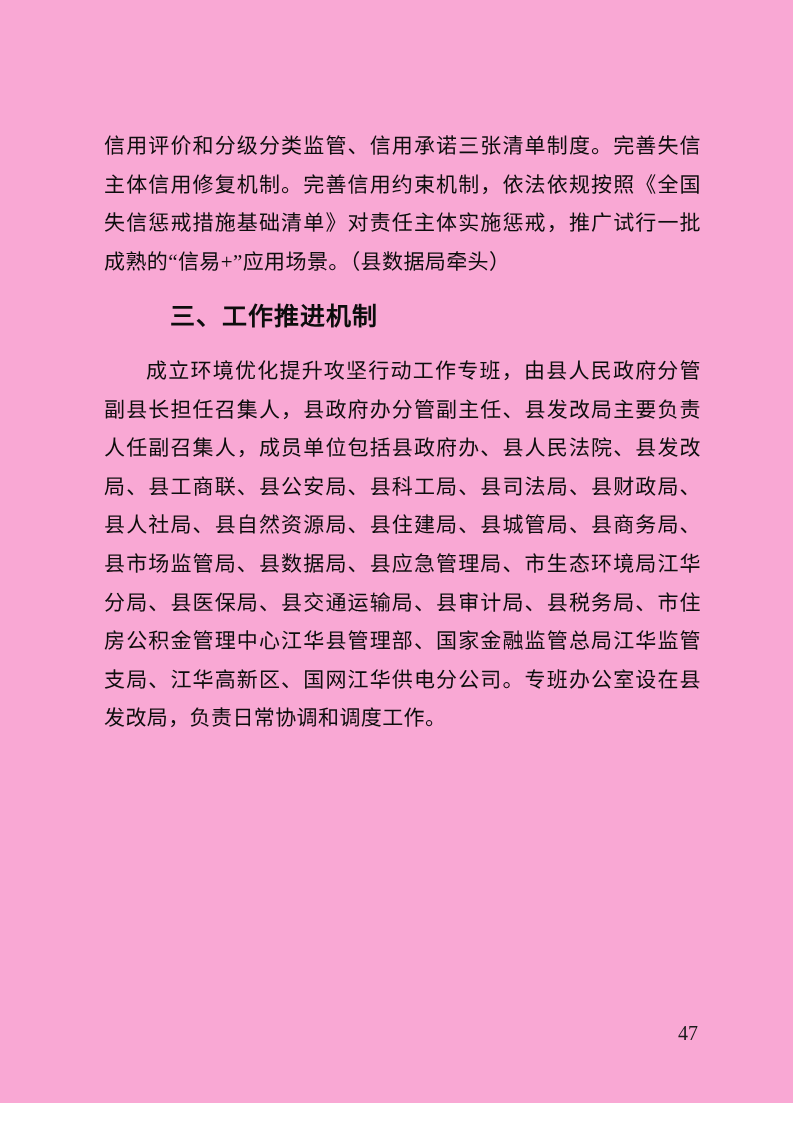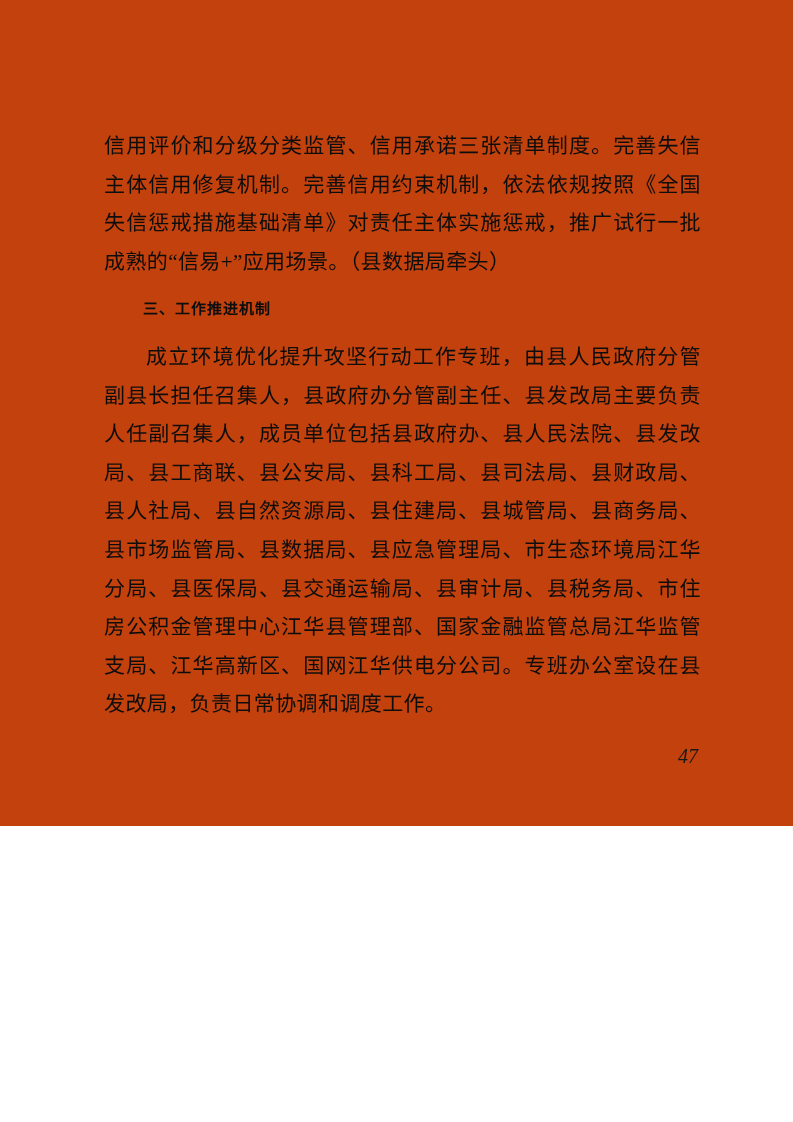--- a/index.html
+++ b/index.html
@@ -3,22 +3,22 @@
 <meta charset="utf-8">
 <style>
   html, body {
     margin: 0;
     padding: 0;
     background: #ffffff;
   }
   .page {
     position: relative;
     width: 793px;
-    height: 826px;
-    background: #c2410c;
+    height: 1103px;
+    background: #f9a8d4;
     color: #0d0d0d;
     font-family: "Liberation Serif", "DejaVu Serif", serif;
     overflow: hidden;
   }
   .text-block {
     position: absolute;
     left: 104px;
     top: 127px;
     width: 597px;
   }
@@ -26,37 +26,36 @@
     margin: 0;
     font-size: 21px;
     line-height: 38.6px;
     text-align: justify;
     text-justify: inter-character;
     letter-spacing: 0.4px;
   }
   .indent { text-indent: 2em; }
   .lead { font-weight: 700; }
   h2.section-heading {
-    margin: 9px;
-    font-size: 15px;
+    margin: 16px;
+    font-size: 25px;
     line-height: 38.6px;
     font-family: "Liberation Sans", "DejaVu Sans", sans-serif;
     font-weight: 700;
     text-indent: 2em;
     letter-spacing: 1px;
   }
   .page-number {
     position: absolute;
     right: 95px;
     bottom: 58px;
     font-size: 20px;
     line-height: 24px;
     font-family: "Liberation Serif", "DejaVu Serif", serif;
     color: #1a1a1a;
-    font-style: italic;
   }
 </style>
 </head>
 <body>
 
 <div class="page">
   <div class="text-block">
     <p class="body-text">信用评价和分级分类监管、信用承诺三张清单制度。完善失信主体信用修复机制。完善信用约束机制，依法依规按照《全国失信惩戒措施基础清单》对责任主体实施惩戒，推广试行一批成熟的“信易+”应用场景。（县数据局牵头）</p>
     <h2 class="section-heading">三、工作推进机制</h2>
     <p class="body-text indent">成立环境优化提升攻坚行动工作专班，由县人民政府分管副县长担任召集人，县政府办分管副主任、县发改局主要负责人任副召集人，成员单位包括县政府办、县人民法院、县发改局、县工商联、县公安局、县科工局、县司法局、县财政局、县人社局、县自然资源局、县住建局、县城管局、县商务局、县市场监管局、县数据局、县应急管理局、市生态环境局江华分局、县医保局、县交通运输局、县审计局、县税务局、市住房公积金管理中心江华县管理部、国家金融监管总局江华监管支局、江华高新区、国网江华供电分公司。专班办公室设在县发改局，负责日常协调和调度工作。</p>

